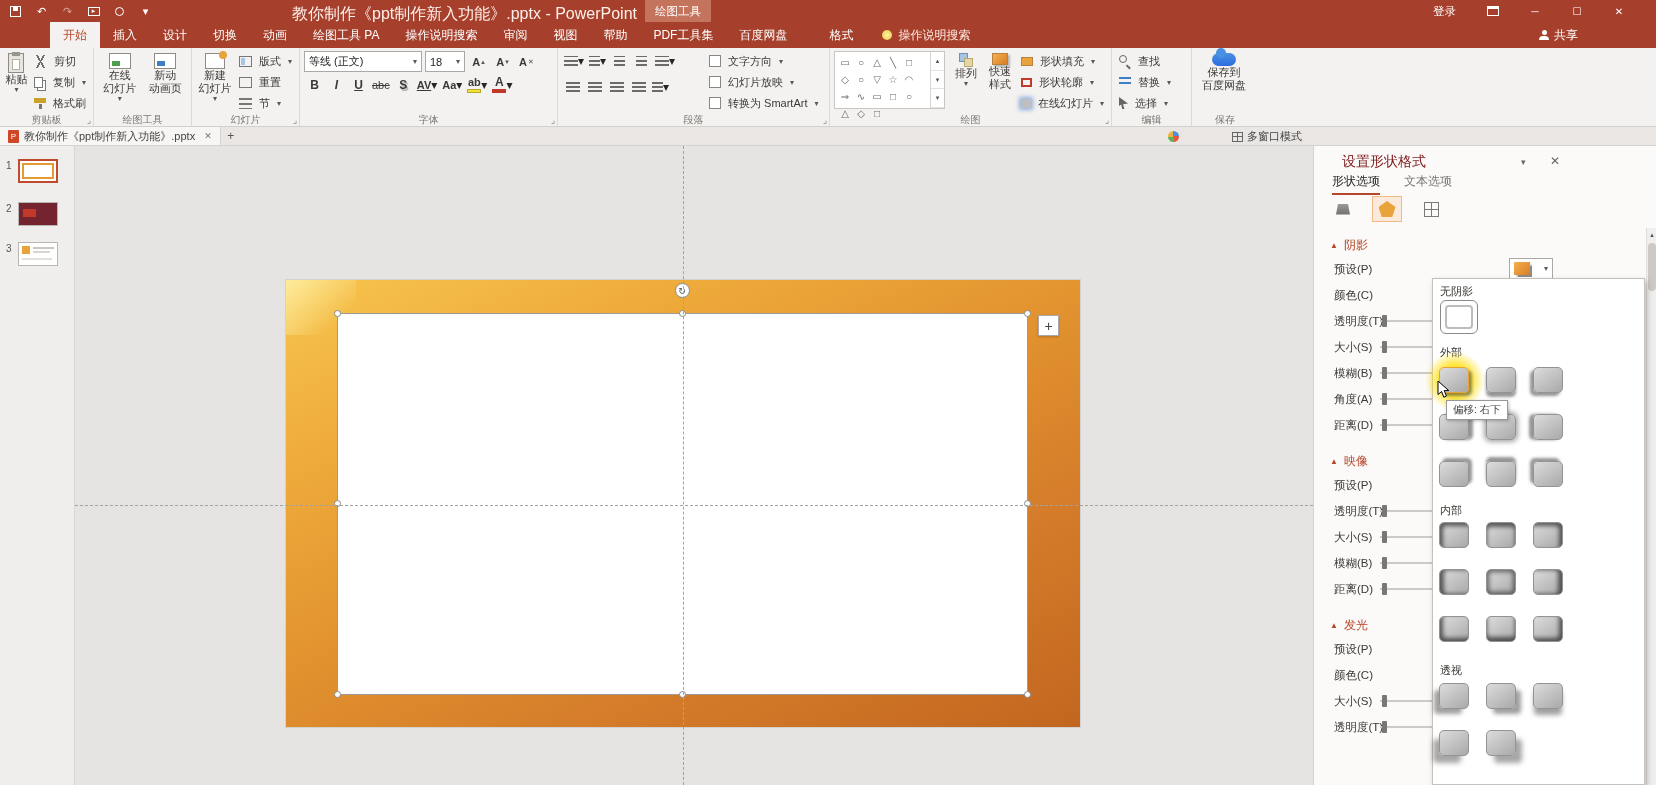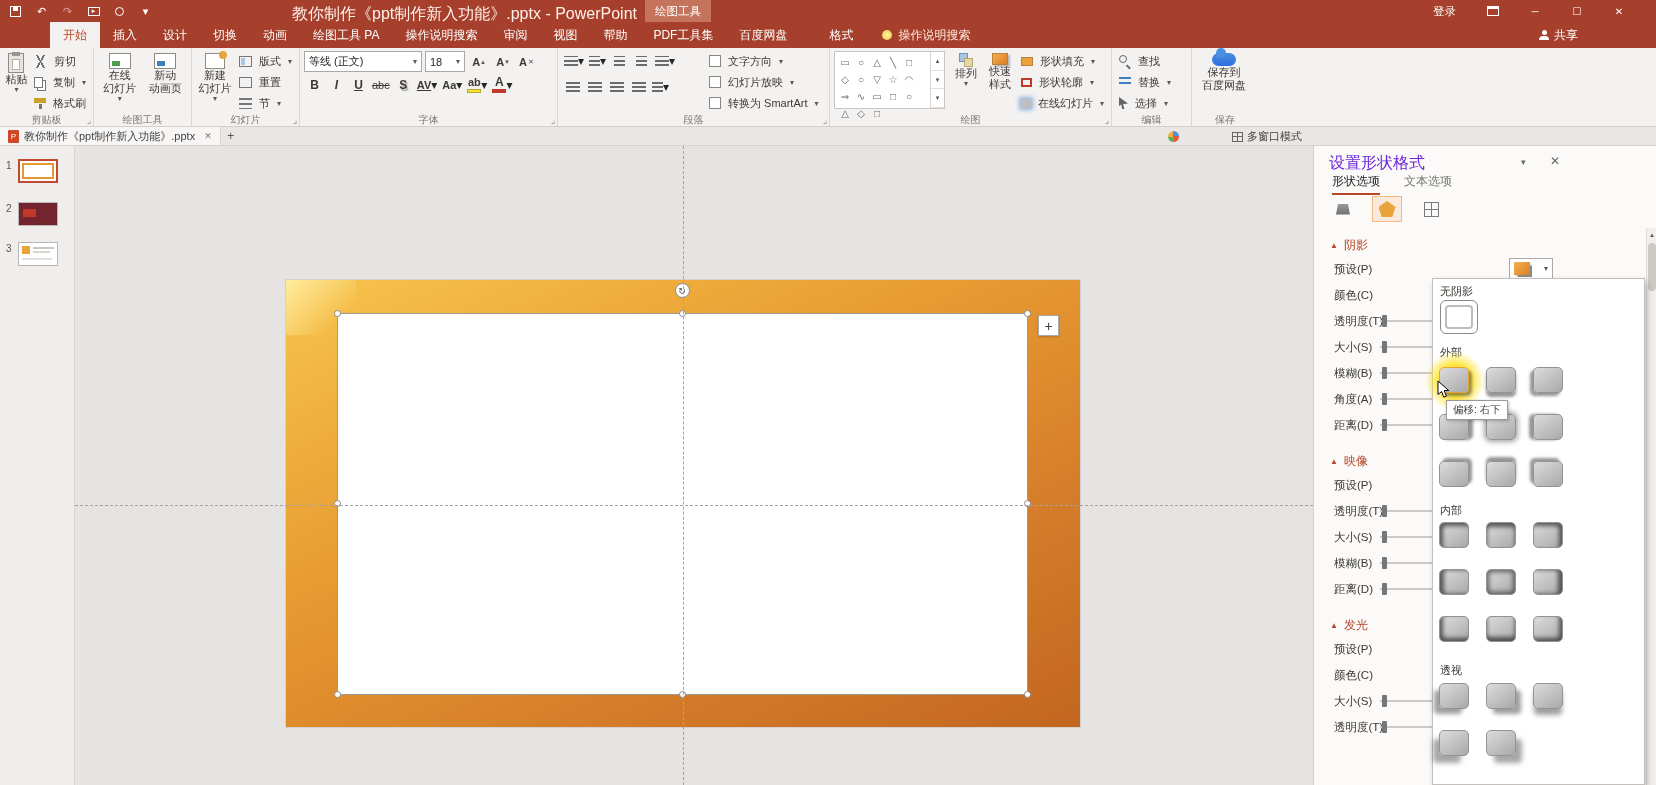--- a/index.html
+++ b/index.html
@@ -139,21 +139,21 @@
   .shape-white{position:absolute;left:51px;top:33px;width:691px;height:382px;background:#fff;border:1px solid #9C9A98;z-index:2;}
   .hnd{position:absolute;width:7px;height:7px;background:#fff;border:1px solid #8A8A8A;border-radius:50%;z-index:7;}
   .h-tl{left:-4px;top:-4px;} .h-tm{left:calc(50% - 4px);top:-4px;} .h-tr{right:-4px;top:-4px;}
   .h-ml{left:-4px;top:calc(50% - 4px);} .h-mr{right:-4px;top:calc(50% - 4px);}
   .h-bl{left:-4px;bottom:-4px;} .h-bm{left:calc(50% - 4px);bottom:-4px;} .h-br{right:-4px;bottom:-4px;}
   .rot{position:absolute;left:calc(50% - 8px);top:-31px;width:15px;height:15px;border-radius:50%;background:#fff;border:1px solid #8A8A8A;display:flex;align-items:center;justify-content:center;font-size:9px;color:#555;z-index:7;}
   .plusbtn{position:absolute;left:963px;top:169px;width:21px;height:21px;background:#fff;border:1px solid #ABA8A5;box-shadow:0 1px 2px rgba(0,0,0,.2);display:flex;align-items:center;justify-content:center;font-size:14px;color:#444;z-index:6;}
 
   
   .pane{position:absolute;left:1313px;top:146px;width:343px;bottom:0;background:#FBFAF9;border-left:1px solid #D5D2CF;}
-  .pane-title{position:absolute;left:15px;top:7px;font-size:16px;color:#6d28d9;}
+  .pane-title{position:absolute;left:28px;top:7px;font-size:14px;color:#7f1d1d;}
   .pane-chevron{position:absolute;left:207px;top:11px;font-size:9px;color:#666;}
   .pane-close{position:absolute;left:236px;top:8px;font-size:12px;color:#666;}
   .ptabs{position:absolute;left:18px;top:27px;display:flex;gap:24px;font-size:12px;}
   .ptab{padding-bottom:3px;color:#767672;}
   .ptab.sel{color:#262626;border-bottom:2px solid #B7472A;}
   .picons{position:absolute;left:14px;top:50px;display:flex;gap:14px;align-items:center;}
   .picon{width:30px;height:26px;display:flex;align-items:center;justify-content:center;}
   .picon.sel{border:1px solid #F2B983;background:#FBEADC;}
   .bucket{width:14px;height:11px;background:linear-gradient(#9a9a9a,#6f6f6f);clip-path:polygon(15% 0,85% 0,100% 100%,0 100%);}
   .pentagon{width:17px;height:16px;background:#E8A33B;clip-path:polygon(50% 0,100% 38%,81% 100%,19% 100%,0 38%);}

